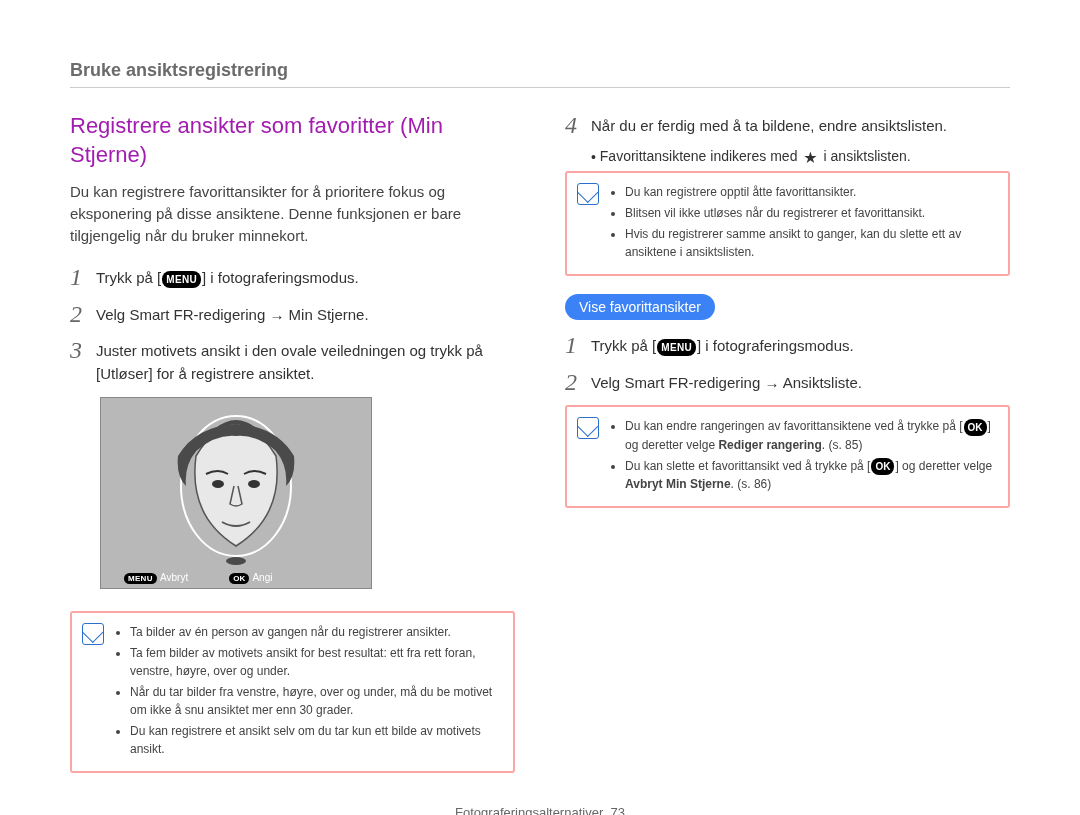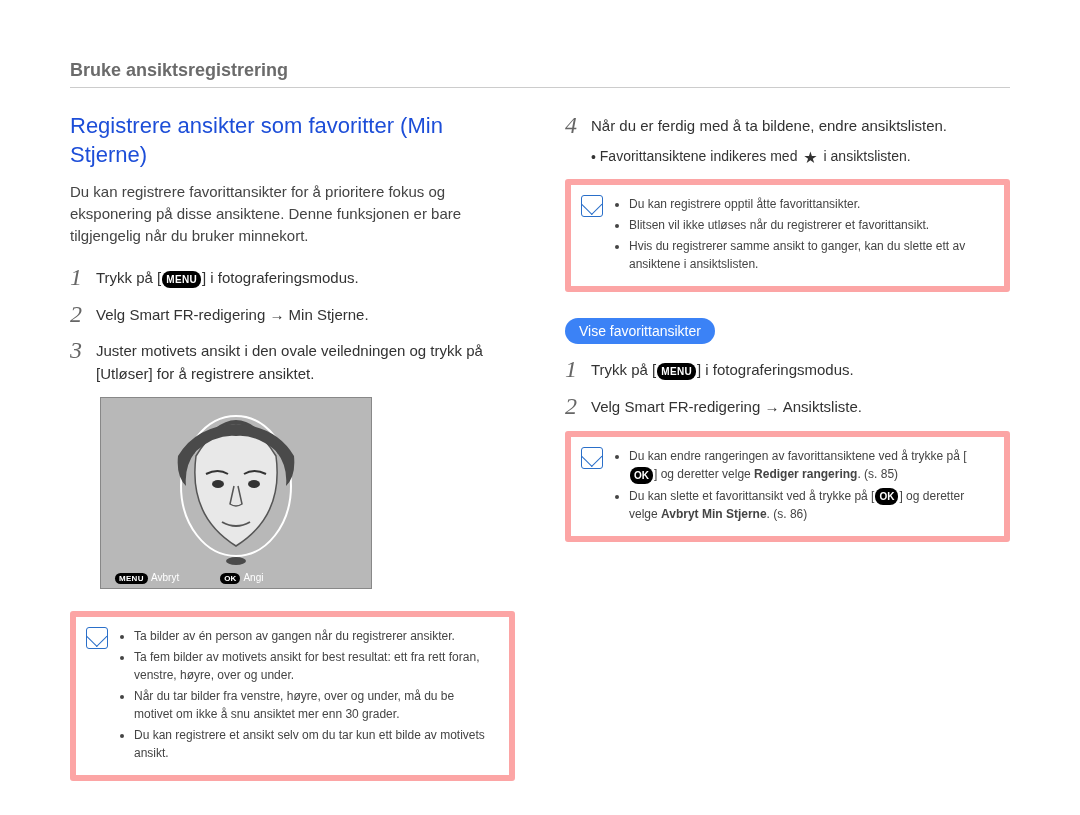--- a/index.html
+++ b/index.html
@@ -25,21 +25,21 @@
   }
   .columns {
     display: flex;
     gap: 50px;
   }
   .col {
     flex: 1;
     min-width: 0;
   }
   .section-title {
-    color: #1d4ed8;
+    color: #a21caf;
     font-size: 22px;
     font-weight: 400;
     line-height: 1.3;
     margin: 0 0 12px 0;
   }
   .intro {
     font-size: 15px;
     color: #444;
     line-height: 1.45;
     margin: 0 0 18px 0;
@@ -93,42 +93,42 @@
   }
   .face-svg {
     position: absolute;
     left: 50%;
     top: 46%;
     transform: translate(-50%, -50%);
   }
   .bottom-bar {
     position: absolute;
     bottom: 0;
-    left: 7px;
+    left: 16px;
     right: 0;
     height: 20px;
     display: flex;
     align-items: center;
     padding: 0 6px;
     gap: 40px;
     font-size: 10px;
     color: #fff;
   }
   .bottom-bar .menu-badge, .bottom-bar .ok-badge {
     font-size: 8px;
   }
   .note-box {
-    border: 6px solid #fca5a5;
+    border: 2px solid #fca5a5;
     border-radius: 3px;
     padding: 10px 14px 10px 44px;
     font-size: 12px;
     color: #444;
     position: relative;
     line-height: 1.5;
-    margin: 12px 0;
+    margin: 4px 0;
   }
   .note-box .note-icon {
     position: absolute;
     left: 10px;
     top: 10px;
     width: 20px;
     height: 20px;
     border: 1.5px solid #2a6fc9;
     border-radius: 3px;
     display: flex;

